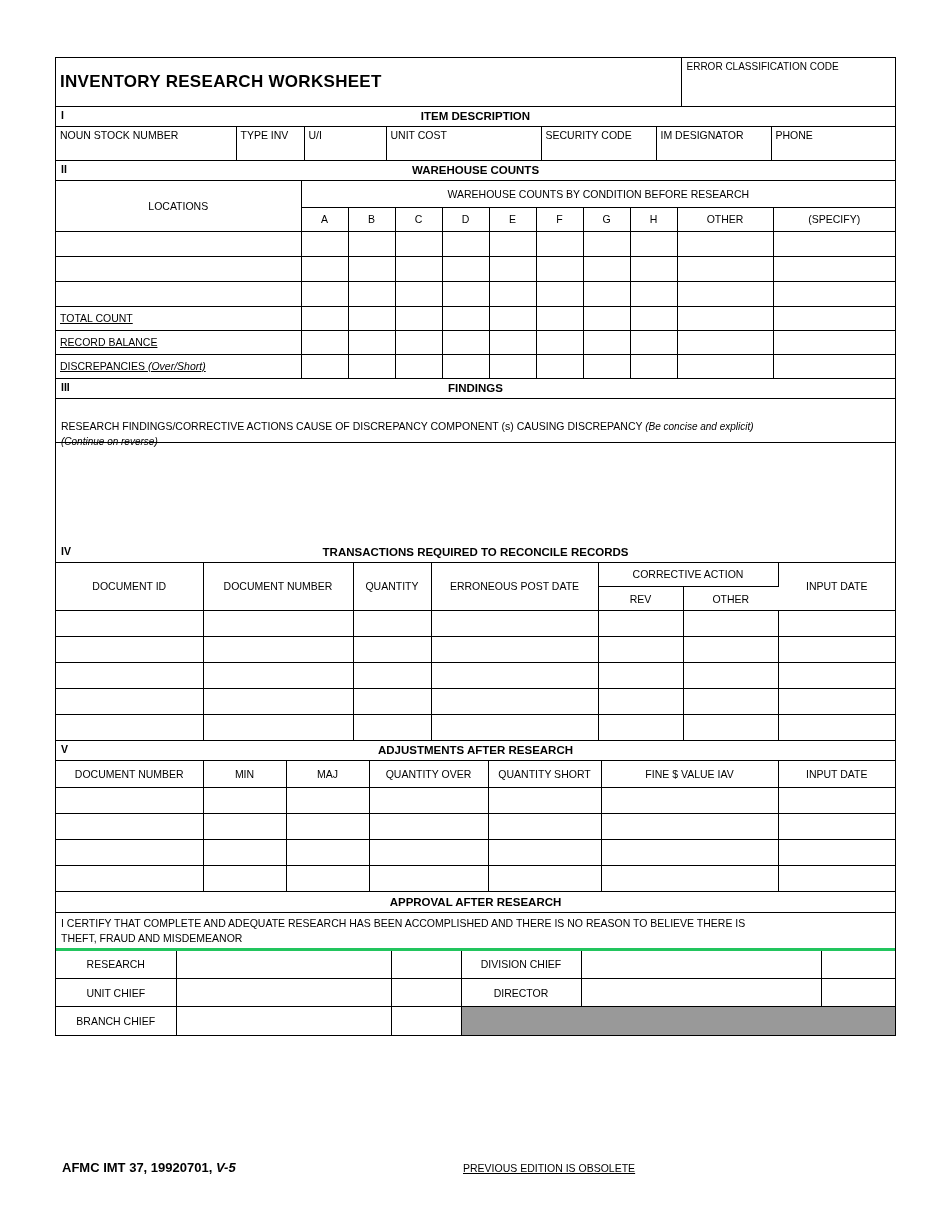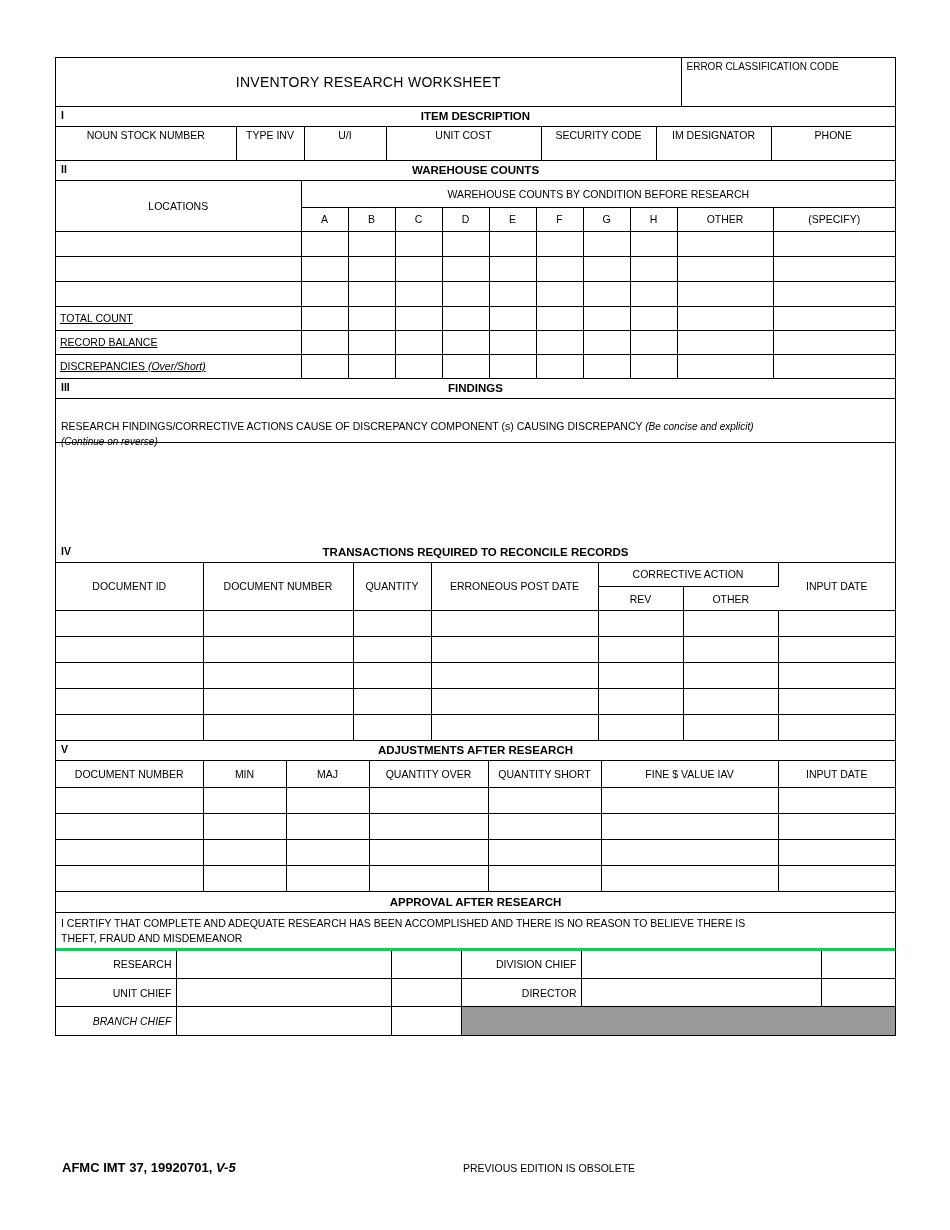--- a/index.html
+++ b/index.html
@@ -14,44 +14,44 @@
   }
   table { border-collapse:collapse; width:100%; table-layout:fixed; }
   td {
     border-right:1px solid #000; border-bottom:1px solid #000;
     vertical-align:top; padding:2px 4px; font-size:10.5px;
     overflow:hidden; white-space:nowrap;
   }
   td:last-child { border-right:none; }
   .vmid    { vertical-align:middle;text-decoration:underline; }
   .shaded  { background:#999999; }
-  .title-cell { text-align:center; vertical-align:middle; font-weight:normal; font-size:14px; letter-spacing:.3px; height:48px; }
+  .title-cell { text-align:left; vertical-align:middle; font-weight:bold; font-size:17px; letter-spacing:.3px; height:48px; }
   .ecc-cell { font-size:10px; padding:3px 5px;margin-top:21px; }
   .section-bar {
     position:relative; border-bottom:1px solid #000; height:20px;
     text-align:center; font-weight:bold; font-size:11.5px; line-height:19px;
   }
   .section-bar .numeral {
     position:absolute; left:5px; top:0; font-weight:bold; font-size:10.5px; line-height:16px;
   }
   .lbl { font-size:10.5px; }
   .colhead { text-align:center; vertical-align:middle; font-size:10.5px; }
   .findings-instruction {
     border-bottom:1px solid #000; padding:20px 5px; font-size:10.5px; line-height:15px; height:44px;
   }
   .findings-instruction i { font-size:10px; }
   .findings-area { height:100px; }
   .certify-text { border-bottom:3px solid #22c55e; padding:3px 5px; font-size:10.5px; line-height:15px; height:38px; }
   .approval-bar { text-align:center; font-weight:bold; font-size:11.5px; height:21px; line-height:20px; border-bottom:1px solid #000; }
-  .sig-table tr:last-child td { border-bottom:none;font-style:italic; }
-  .role { text-align:right; vertical-align:middle; }
+  .sig-table tr:last-child td { border-bottom:none; }
+  .role { text-align:center; vertical-align:middle; }
   .footer-left { position:absolute; left:62px; top:1160px; font-size:13px; font-weight:bold; }
   .footer-left i { font-style:italic; }
-  .footer-note { position:absolute; left:463px; top:1162px; font-size:10.5px; }
-  .h48{height:48px;} .h51{height:34px;text-align:center;} .h26{height:26px;} .h25{height:25px;}
+  .footer-note { position:absolute; left:463px; top:1162px; font-size:10.5px;text-decoration:underline; }
+  .h48{height:48px;} .h51{height:34px;} .h26{height:26px;} .h25{height:25px;}
   .h24{height:24px;} .h22{height:22px;} .h28{height:28px;}
 </style>
 </head>
 <body>
 
 <div class="form">
 
   <table>
     <colgroup>
         <col style="width:625px">

